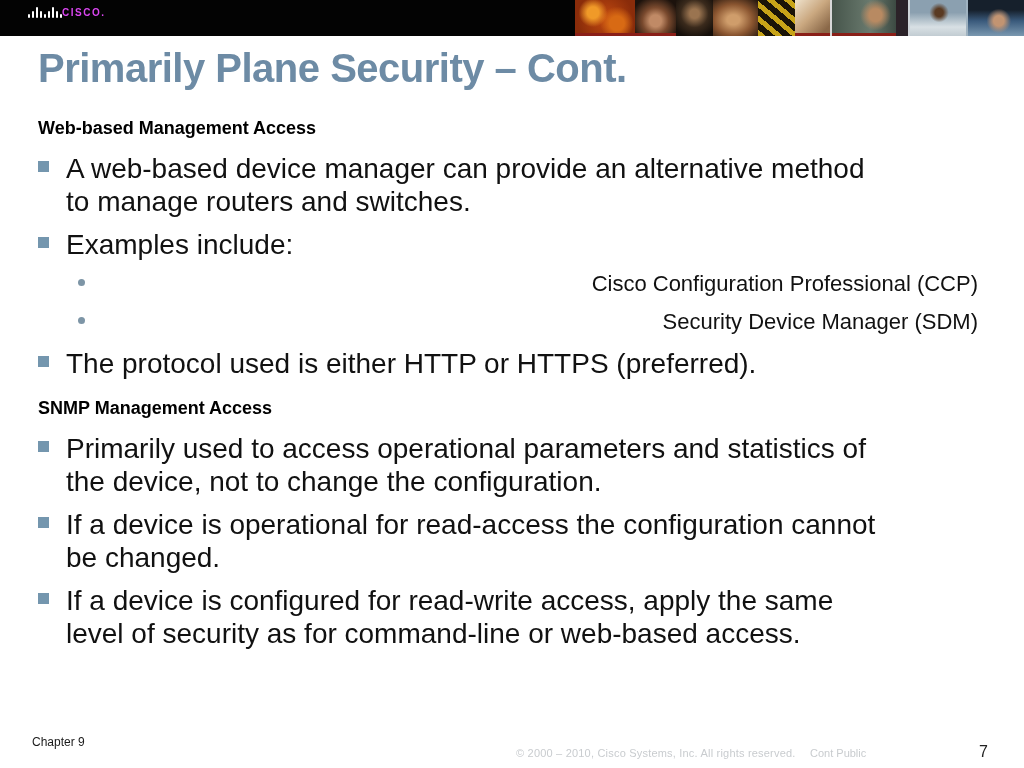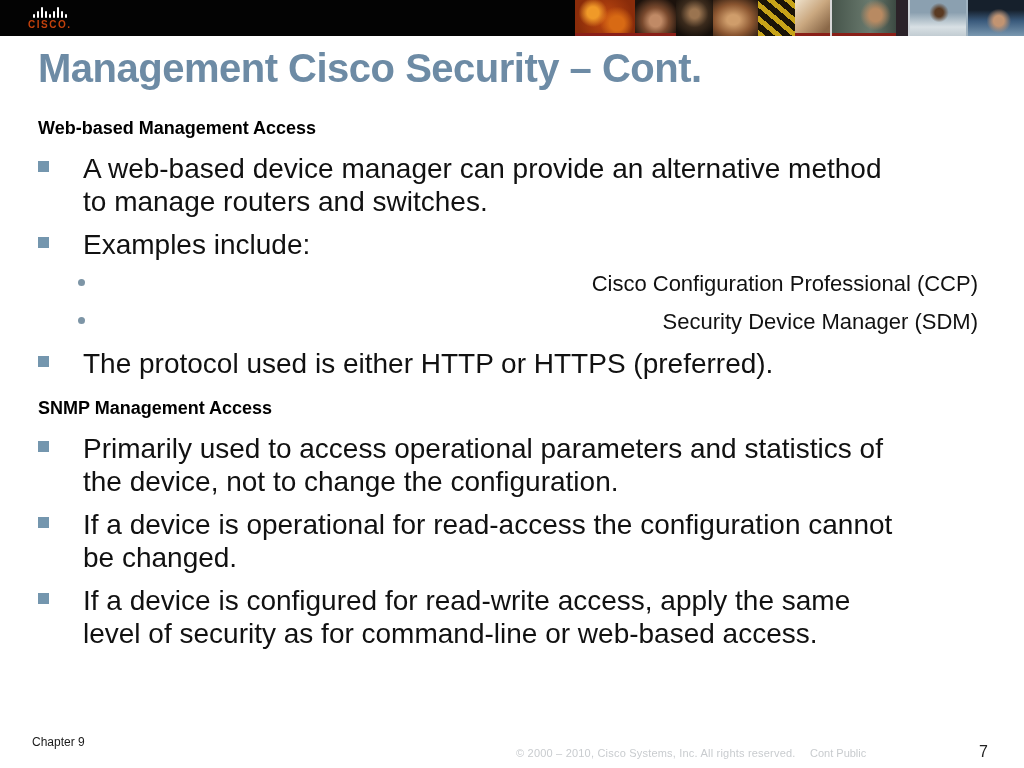--- a/index.html
+++ b/index.html
@@ -9,22 +9,22 @@
     background:#ffffff;overflow:hidden;
   }
   .slide{position:relative;width:1024px;height:768px;background:#fff;}
 
   
   .banner{
     position:absolute;left:0;top:0;width:1024px;height:36px;
     background:var(--banner_bg,#000);display:flex;align-items:stretch;
   }
   .logo{
-    position:absolute;left:28px;top:5px;display:flex;flex-direction:column;
-    align-items:center;color:#c2410c;
+    position:absolute;left:28px;top:5px;display:flex;flex-direction:row;
+    align-items:center;color:#d946ef;
   }
   .logo-bars{display:flex;align-items:flex-end;gap:2px;height:13px;margin-bottom:1px;}
   .logo-bars i{display:block;width:2px;background:#fff;border-radius:1px;}
   .logo-text{
     font-size:10px;font-weight:bold;letter-spacing:1.5px;line-height:11px;
     text-transform:uppercase;
   }
   .photo-strip{
     position:absolute;right:0;top:0;height:36px;display:flex;align-items:stretch;
   }
@@ -64,21 +64,21 @@
     font-size:40px;font-weight:bold;color:var(--title,#6d8ba5);
     letter-spacing:-0.5px;line-height:44px;
   }
 
   
   .content{position:absolute;left:38px;top:112px;width:940px;color:var(--text,#111);}
   .sec-heading{
     font-size:18px;font-weight:bold;line-height:32px;margin:0 0 8px 0;color:#000000;
   }
   .sec-heading.second{margin-top:12px;}
-  .b1{display:flex;margin:0 0 10px 0;gap:17px;}
+  .b1{display:flex;margin:0 0 10px 0;}
   .b1 .marker{flex:0 0 28px;padding-top:9px;}
   .b1 .sq{display:block;width:11px;height:11px;background:var(--bullet,#7496ae);}
   .b1 .txt{font-size:28px;line-height:33px;white-space:pre-line;}
   .b2{display:flex;margin:0 0 12px 40px;justify-content:space-between;}
   .b2 .marker{flex:0 0 17px;padding-top:8px;}
   .b2 .dot{display:block;width:7px;height:7px;border-radius:50%;background:var(--subbullet,#7d95a6);}
   .b2 .txt{font-size:22px;line-height:26px;white-space:pre-line;}
 
   
   .footer-chapter{
@@ -123,21 +123,21 @@
       <div class="seg p4"></div>
       <div class="seg p5"></div>
       <div class="seg p6 redline"></div>
       <div class="seg p7 redline"></div>
       <div class="seg p8"></div>
       <div class="seg p9"></div>
       <div class="seg p10"></div>
     </div>
   </div>
 
-  <div class="title">Management Cisco Security – Cont.</div>
+  <div class="title">Primarily Plane Security – Cont.</div>
 
   <div class="content">
 
     <div class="sec-heading">Web-based Management Access</div>
 
     <div class="b1">
       <span class="marker">
           <span class="sq"></span>
         </span>
       <span class="txt">A web-based device manager can provide an alternative method

